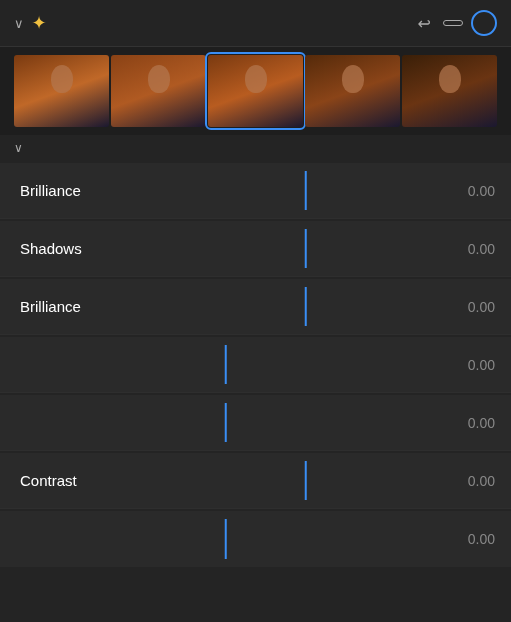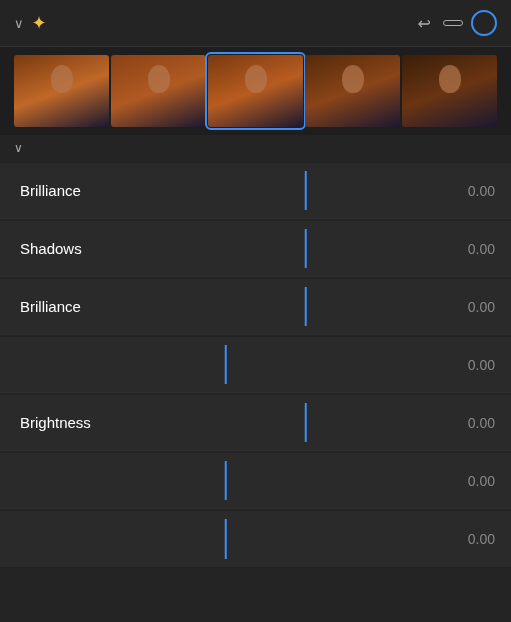--- a/index.html
+++ b/index.html
@@ -248,25 +248,25 @@
       <div class="slider-row">
         <span class="slider-label">Brilliance</span>
         <div class="slider-track"></div>
         <span class="slider-value">0.00</span>
       </div>
       <div class="slider-row">
         <div class="slider-track"></div>
         <span class="slider-value">0.00</span>
       </div>
       <div class="slider-row">
-        <span class="slider-label">Brightness</span>
-        <div class="slider-track"></div>
-        <span class="slider-value">0.00</span>
-      </div>
-      <div class="slider-row">
+        <div class="slider-track"></div>
+        <span class="slider-value">0.00</span>
+      </div>
+      <div class="slider-row">
+        <span class="slider-label">Contrast</span>
         <div class="slider-track"></div>
         <span class="slider-value">0.00</span>
       </div>
       <div class="slider-row">
         <div class="slider-track"></div>
         <span class="slider-value">0.00</span>
       </div>
     </div>
 
 </div>

